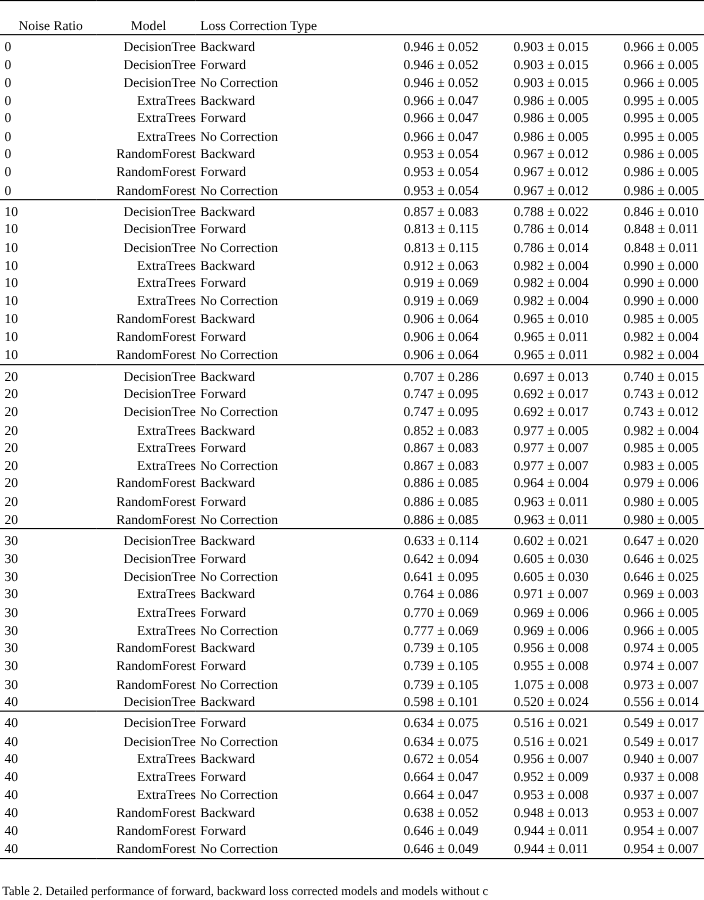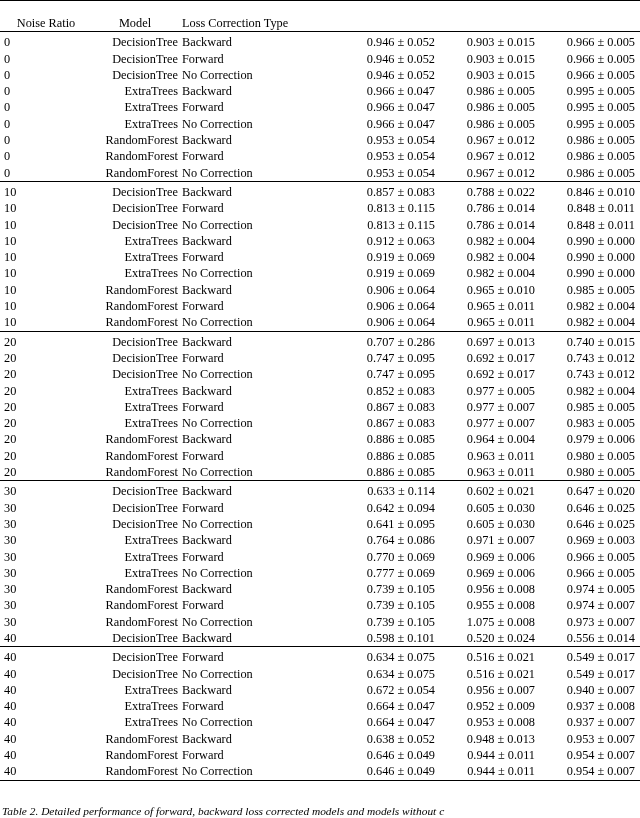--- a/index.html
+++ b/index.html
@@ -89,21 +89,20 @@
     left: 0;
     top: 805px;
     width: 640px;
     height: 13px;
     overflow: hidden;
     font-size: 11.4px;
     line-height: 13.5px;
     white-space: nowrap;
     padding-left: 2px;
     box-sizing: border-box;
-    font-style: italic;
   }
 </style>
 </head>
 <body>
 
 <div id="table-root">
 
   <table class="results">
     <colgroup>
       <col class="c-noise">

